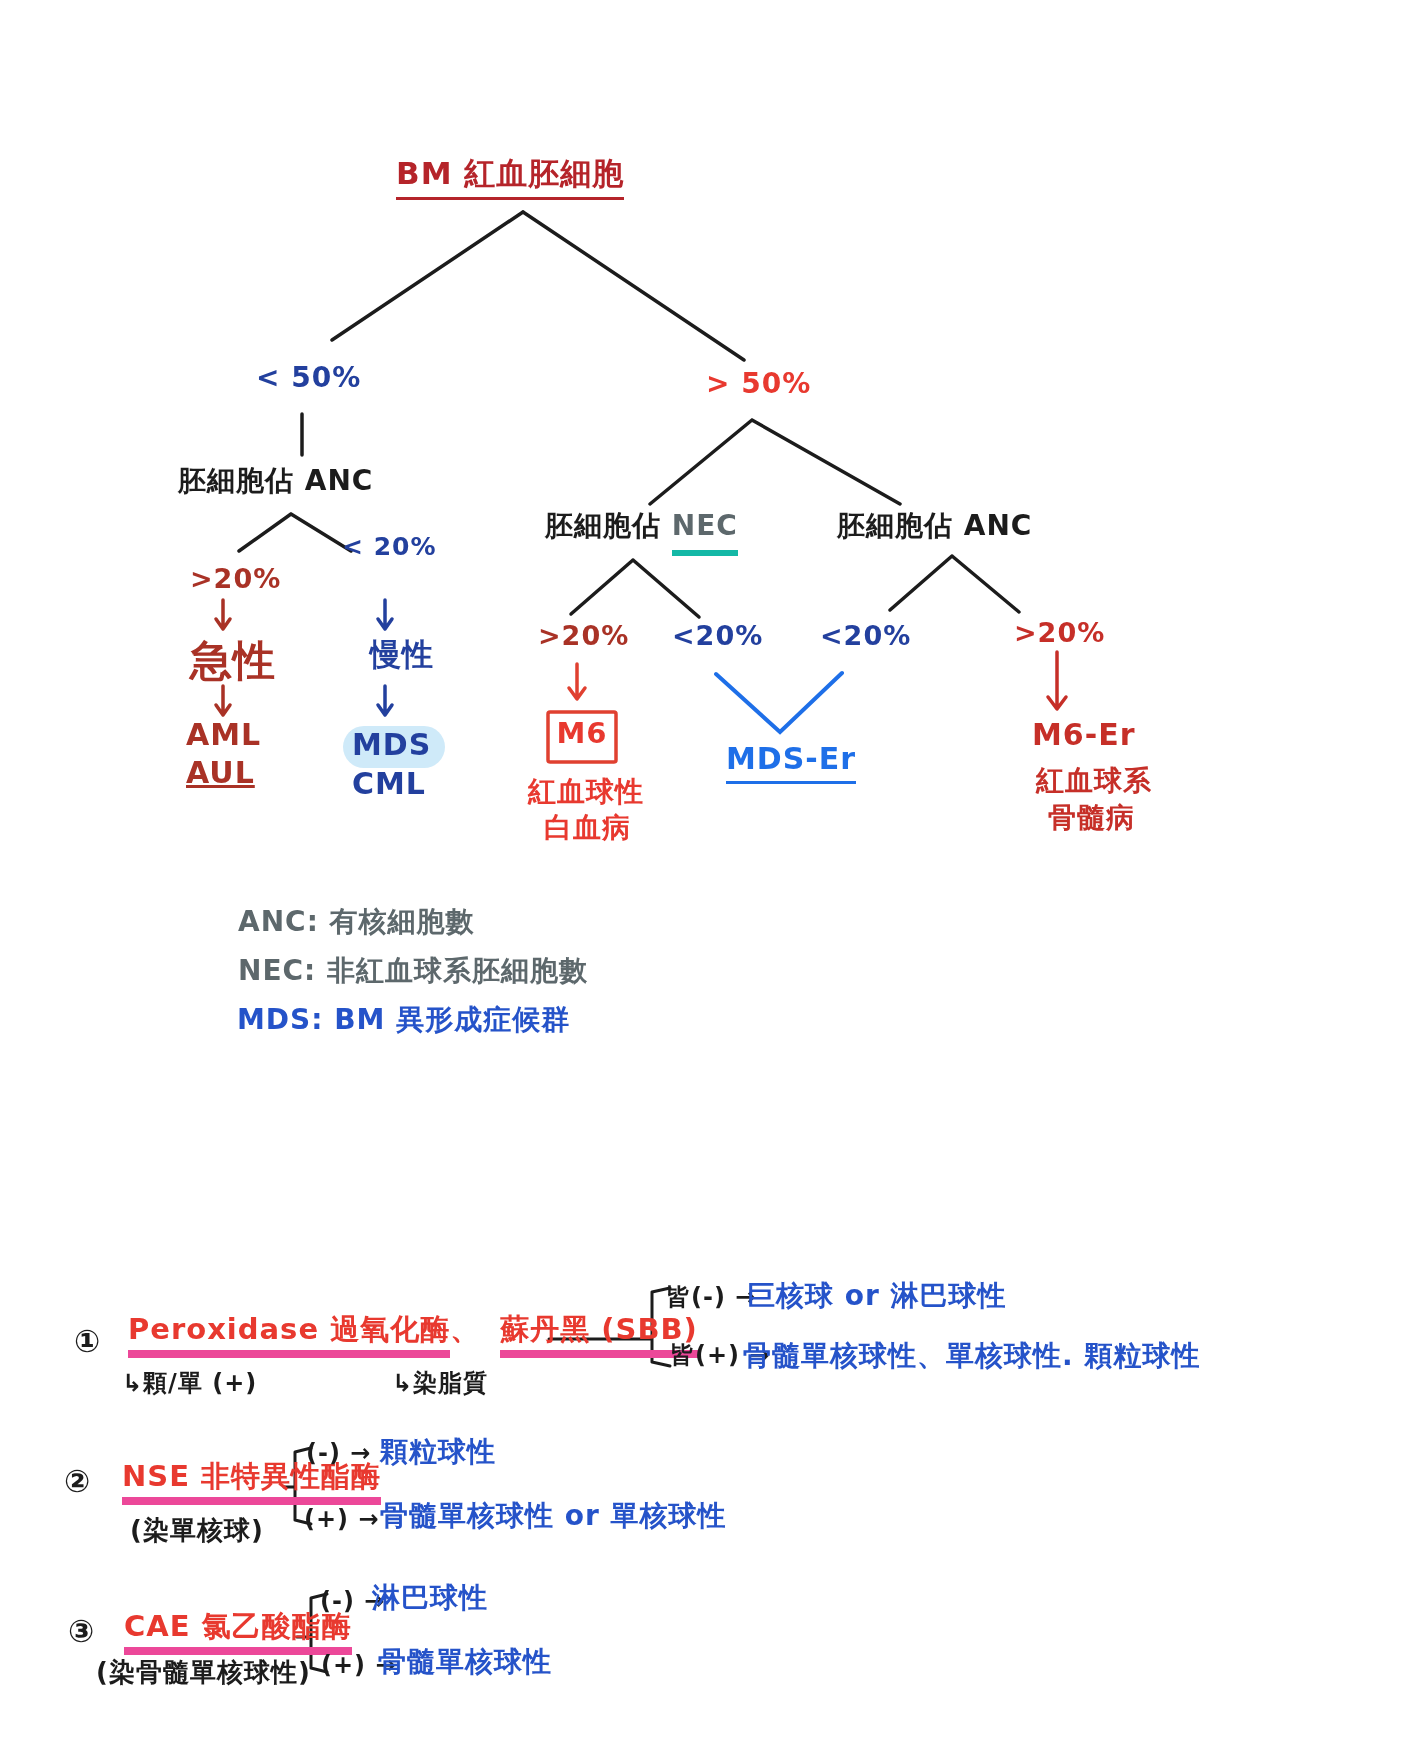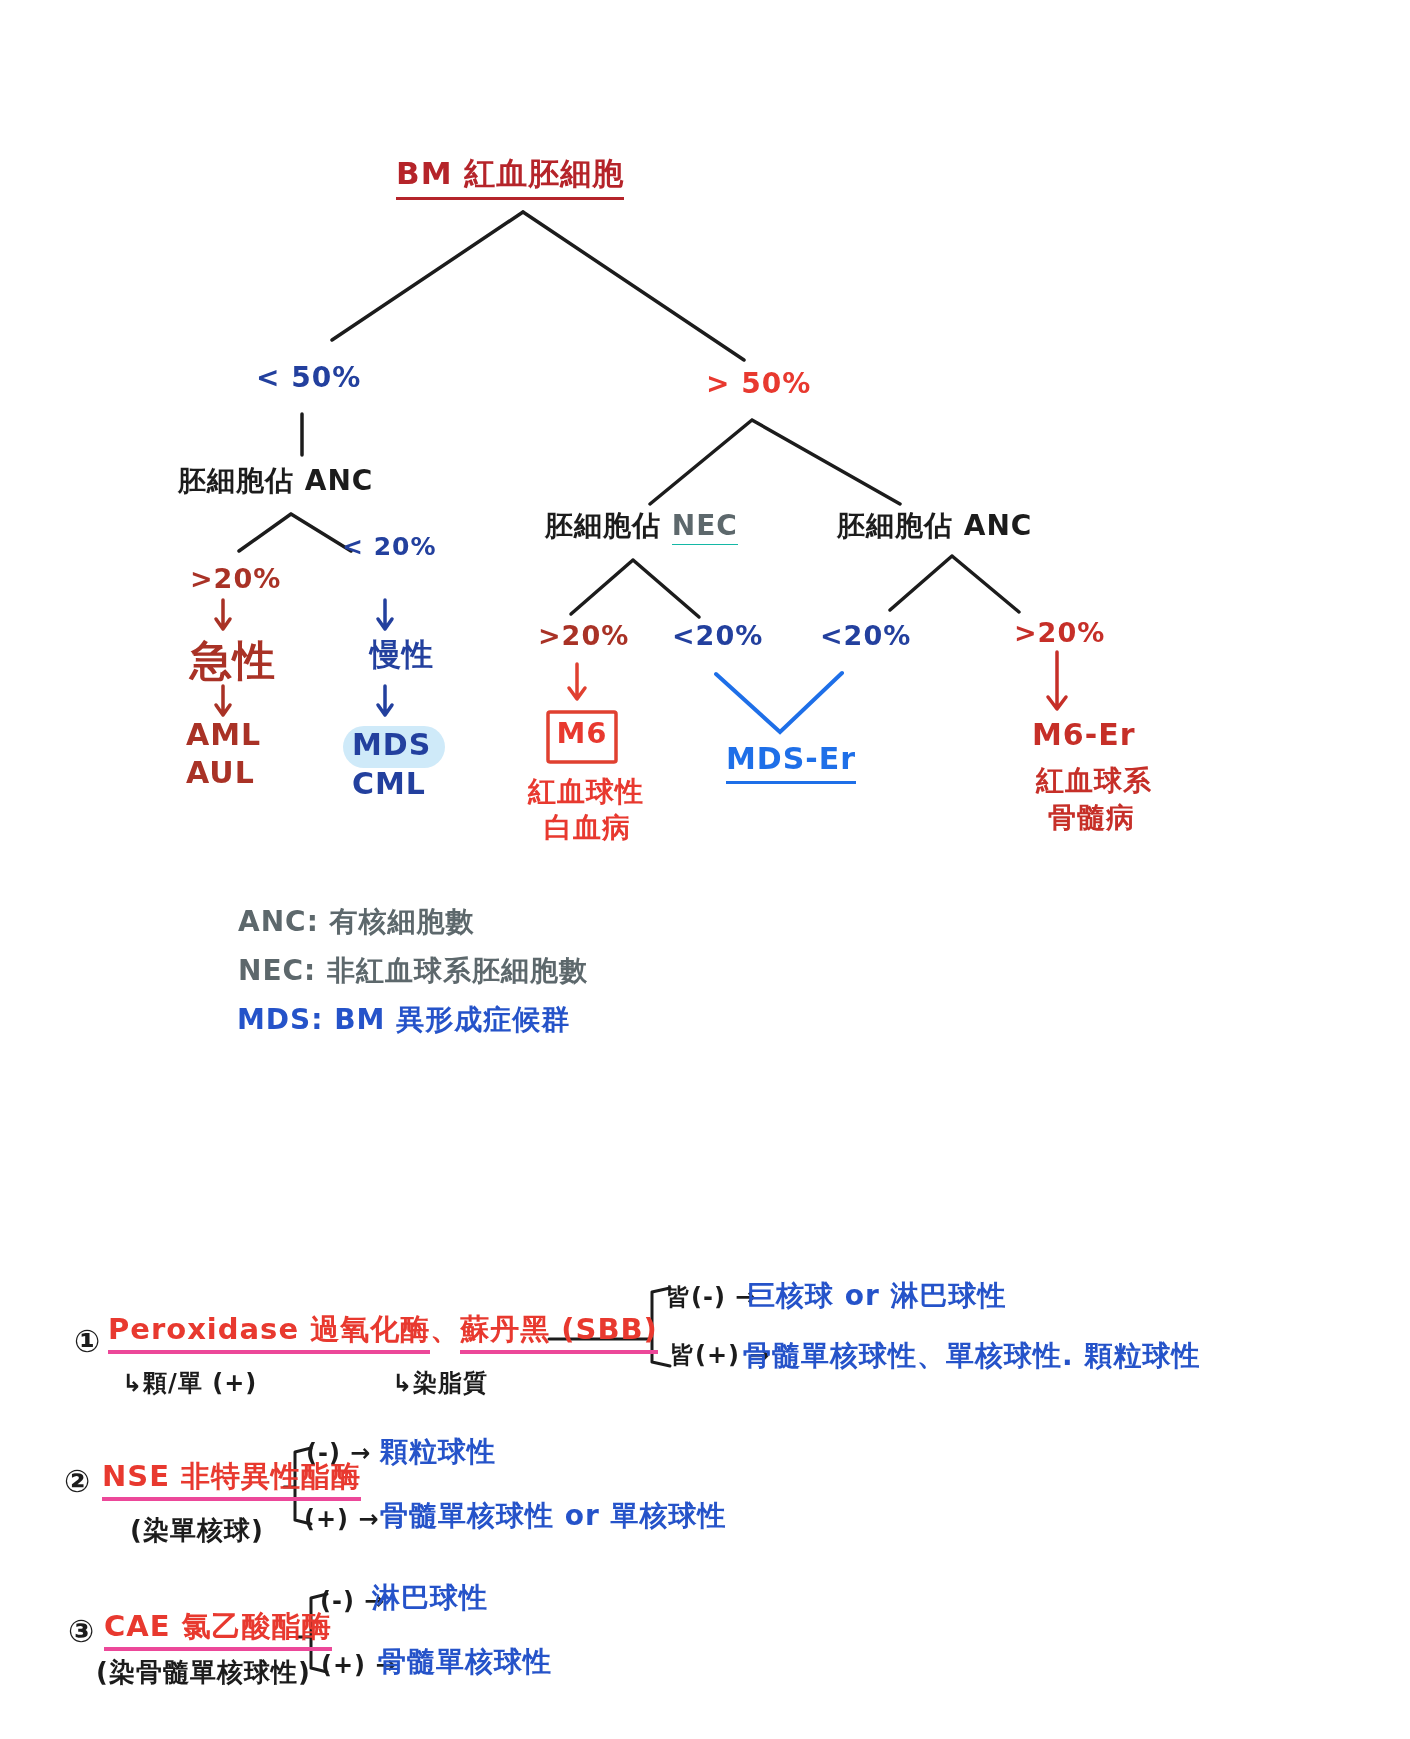--- a/index.html
+++ b/index.html
@@ -20,23 +20,23 @@
   .c-black{color:#1c1c1c;}
   .c-gray{color:#5d686c;}
   .c-crimson{color:#b5242a;}      
   .c-red-dark{color:#a93226;}     
   .c-red{color:#e8392f;}          
   .c-red-mid{color:#c62f28;}      
   .c-blue-dark{color:#23409e;}    
   .c-blue{color:#2553c9;}         
   .c-blue-bright{color:#1e6fe8;}  
   .u-crimson{border-bottom:3px solid #b5242a;padding-bottom:5px;}
-  .u-gray{border-bottom:1px solid #14b8a6;padding-bottom:2px;}
+  .u-gray{border-bottom:6px solid #14b8a6;padding-bottom:8px;}
   .u-bblue{border-bottom:3px solid #1e6fe8;padding-bottom:4px;}
-  .u-red{border-bottom:4px solid #ec4899;padding-bottom:4px;}
+  .u-red{border-bottom:8px solid #ec4899;padding-bottom:4px;margin-left:20px;}
   .svg-layer{position:absolute;left:0;top:0;}
   .hl{
     position:absolute;
     background:#cfeaf9;
     border-radius:21px;
   }
 </style>
 </head>
 <body>
 
@@ -91,21 +91,21 @@
     <span class="c-black">胚細胞佔 </span><span class="c-gray u-gray">NEC</span>
   </div>
 
   <div class="lbl c-black" style="left:837px;top:510px;font-size:28px;">胚細胞佔 ANC</div>
 
   <div class="lbl c-red-dark" style="left:190px;top:563px;font-size:27px;">&gt;20%</div>
   <div class="lbl c-blue-dark" style="left:342px;top:533px;font-size:25px;">&lt; 20%</div>
   <div class="lbl c-red-dark" style="left:190px;top:637px;font-size:42px;">急性</div>
   <div class="lbl c-blue-dark" style="left:334px;top:637px;font-size:31px;margin-left:36px;">慢性</div>
   <div class="lbl c-red-dark" style="left:186px;top:718px;font-size:30px;">AML</div>
-  <div class="lbl c-red-dark" style="left:186px;top:756px;font-size:30px;">AUL</div>
+  <div class="lbl c-red-dark" style="left:186px;top:756px;font-size:30px;text-decoration:underline;">AUL</div>
   <div class="hl" style="left:343px;top:726px;width:102px;height:42px;"></div>
   <div class="lbl c-blue-dark" style="left:352px;top:728px;font-size:30px;">MDS</div>
   <div class="lbl c-blue-dark" style="left:352px;top:767px;font-size:30px;">CML</div>
 
   <div class="lbl c-red-dark" style="left:538px;top:620px;font-size:27px;">&gt;20%</div>
   <div class="lbl c-blue-dark" style="left:672px;top:620px;font-size:27px;">&lt;20%</div>
   <div class="lbl c-blue-dark" style="left:820px;top:620px;font-size:27px;">&lt;20%</div>
   <div class="lbl c-red" style="left:548px;top:717px;width:68px;text-align:center;font-size:29px;">M6</div>
   <div class="lbl c-red" style="left:528px;top:776px;font-size:28px;">紅血球性</div>
   <div class="lbl c-red" style="left:544px;top:812px;font-size:28px;">白血病</div>

